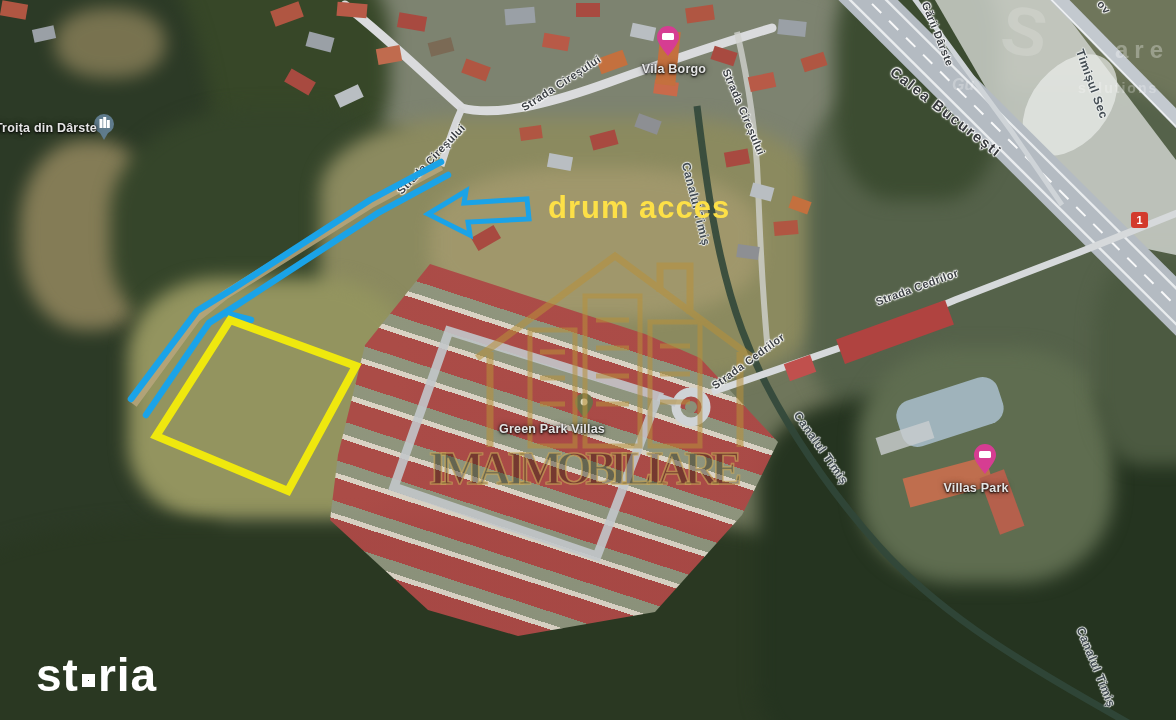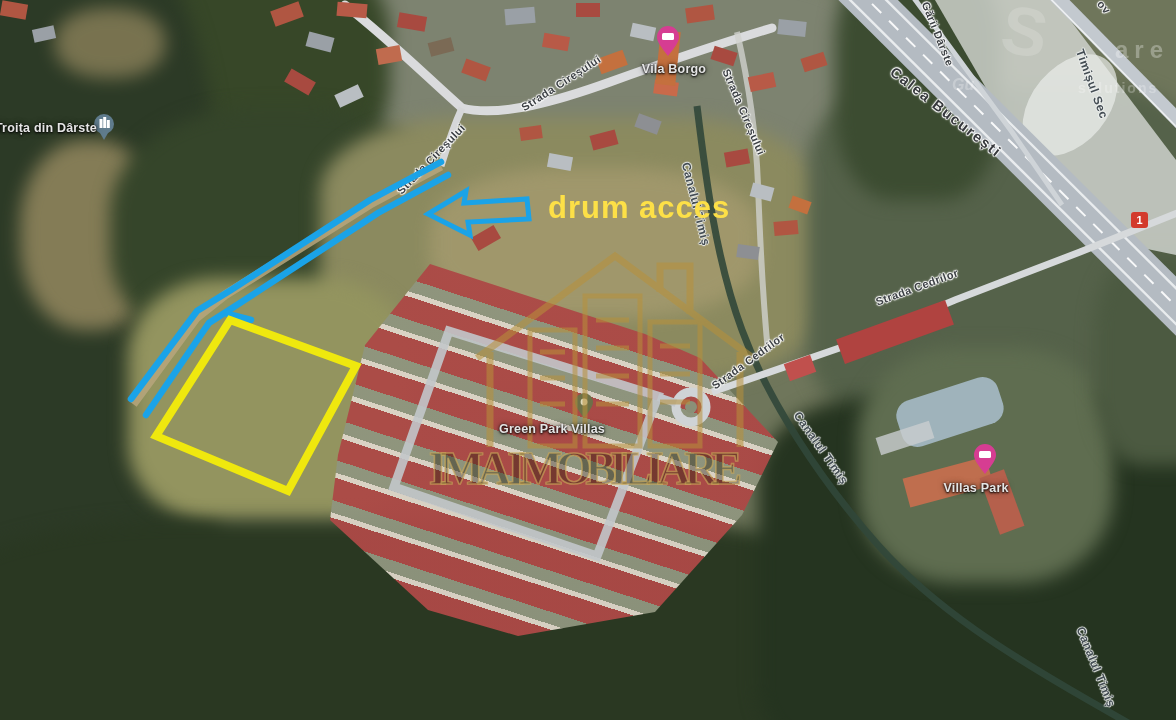--- a/index.html
+++ b/index.html
@@ -213,14 +213,19 @@
       <polyline points="441,162 370,200 231,290 197,311 131,399"></polyline>
       <polyline points="448,175 378,213 240,303 209,323 146,415"></polyline>
       <line x1="228" y1="314" x2="251" y2="320"></line>
     </g>
     <path d="M428 214 L466 191 L464 203 L527 199 L529 219 L468 222 L470 235 Z" stroke="#1aa3e8" stroke-width="5" fill="none" stroke-linejoin="miter"></path>
     <polygon points="230,320 356,366 288,491 156,436" stroke="#efe80e" stroke-width="8" fill="none" stroke-linejoin="miter"></polygon>
   </svg>
 
   <div class="drum">drum acces</div>
 
+  <div class="storia">
+    <span>st</span>
+      <span class="sq"></span>
+      <span>ria</span>
+  </div>
 
 </div>
 
 </body></html>

